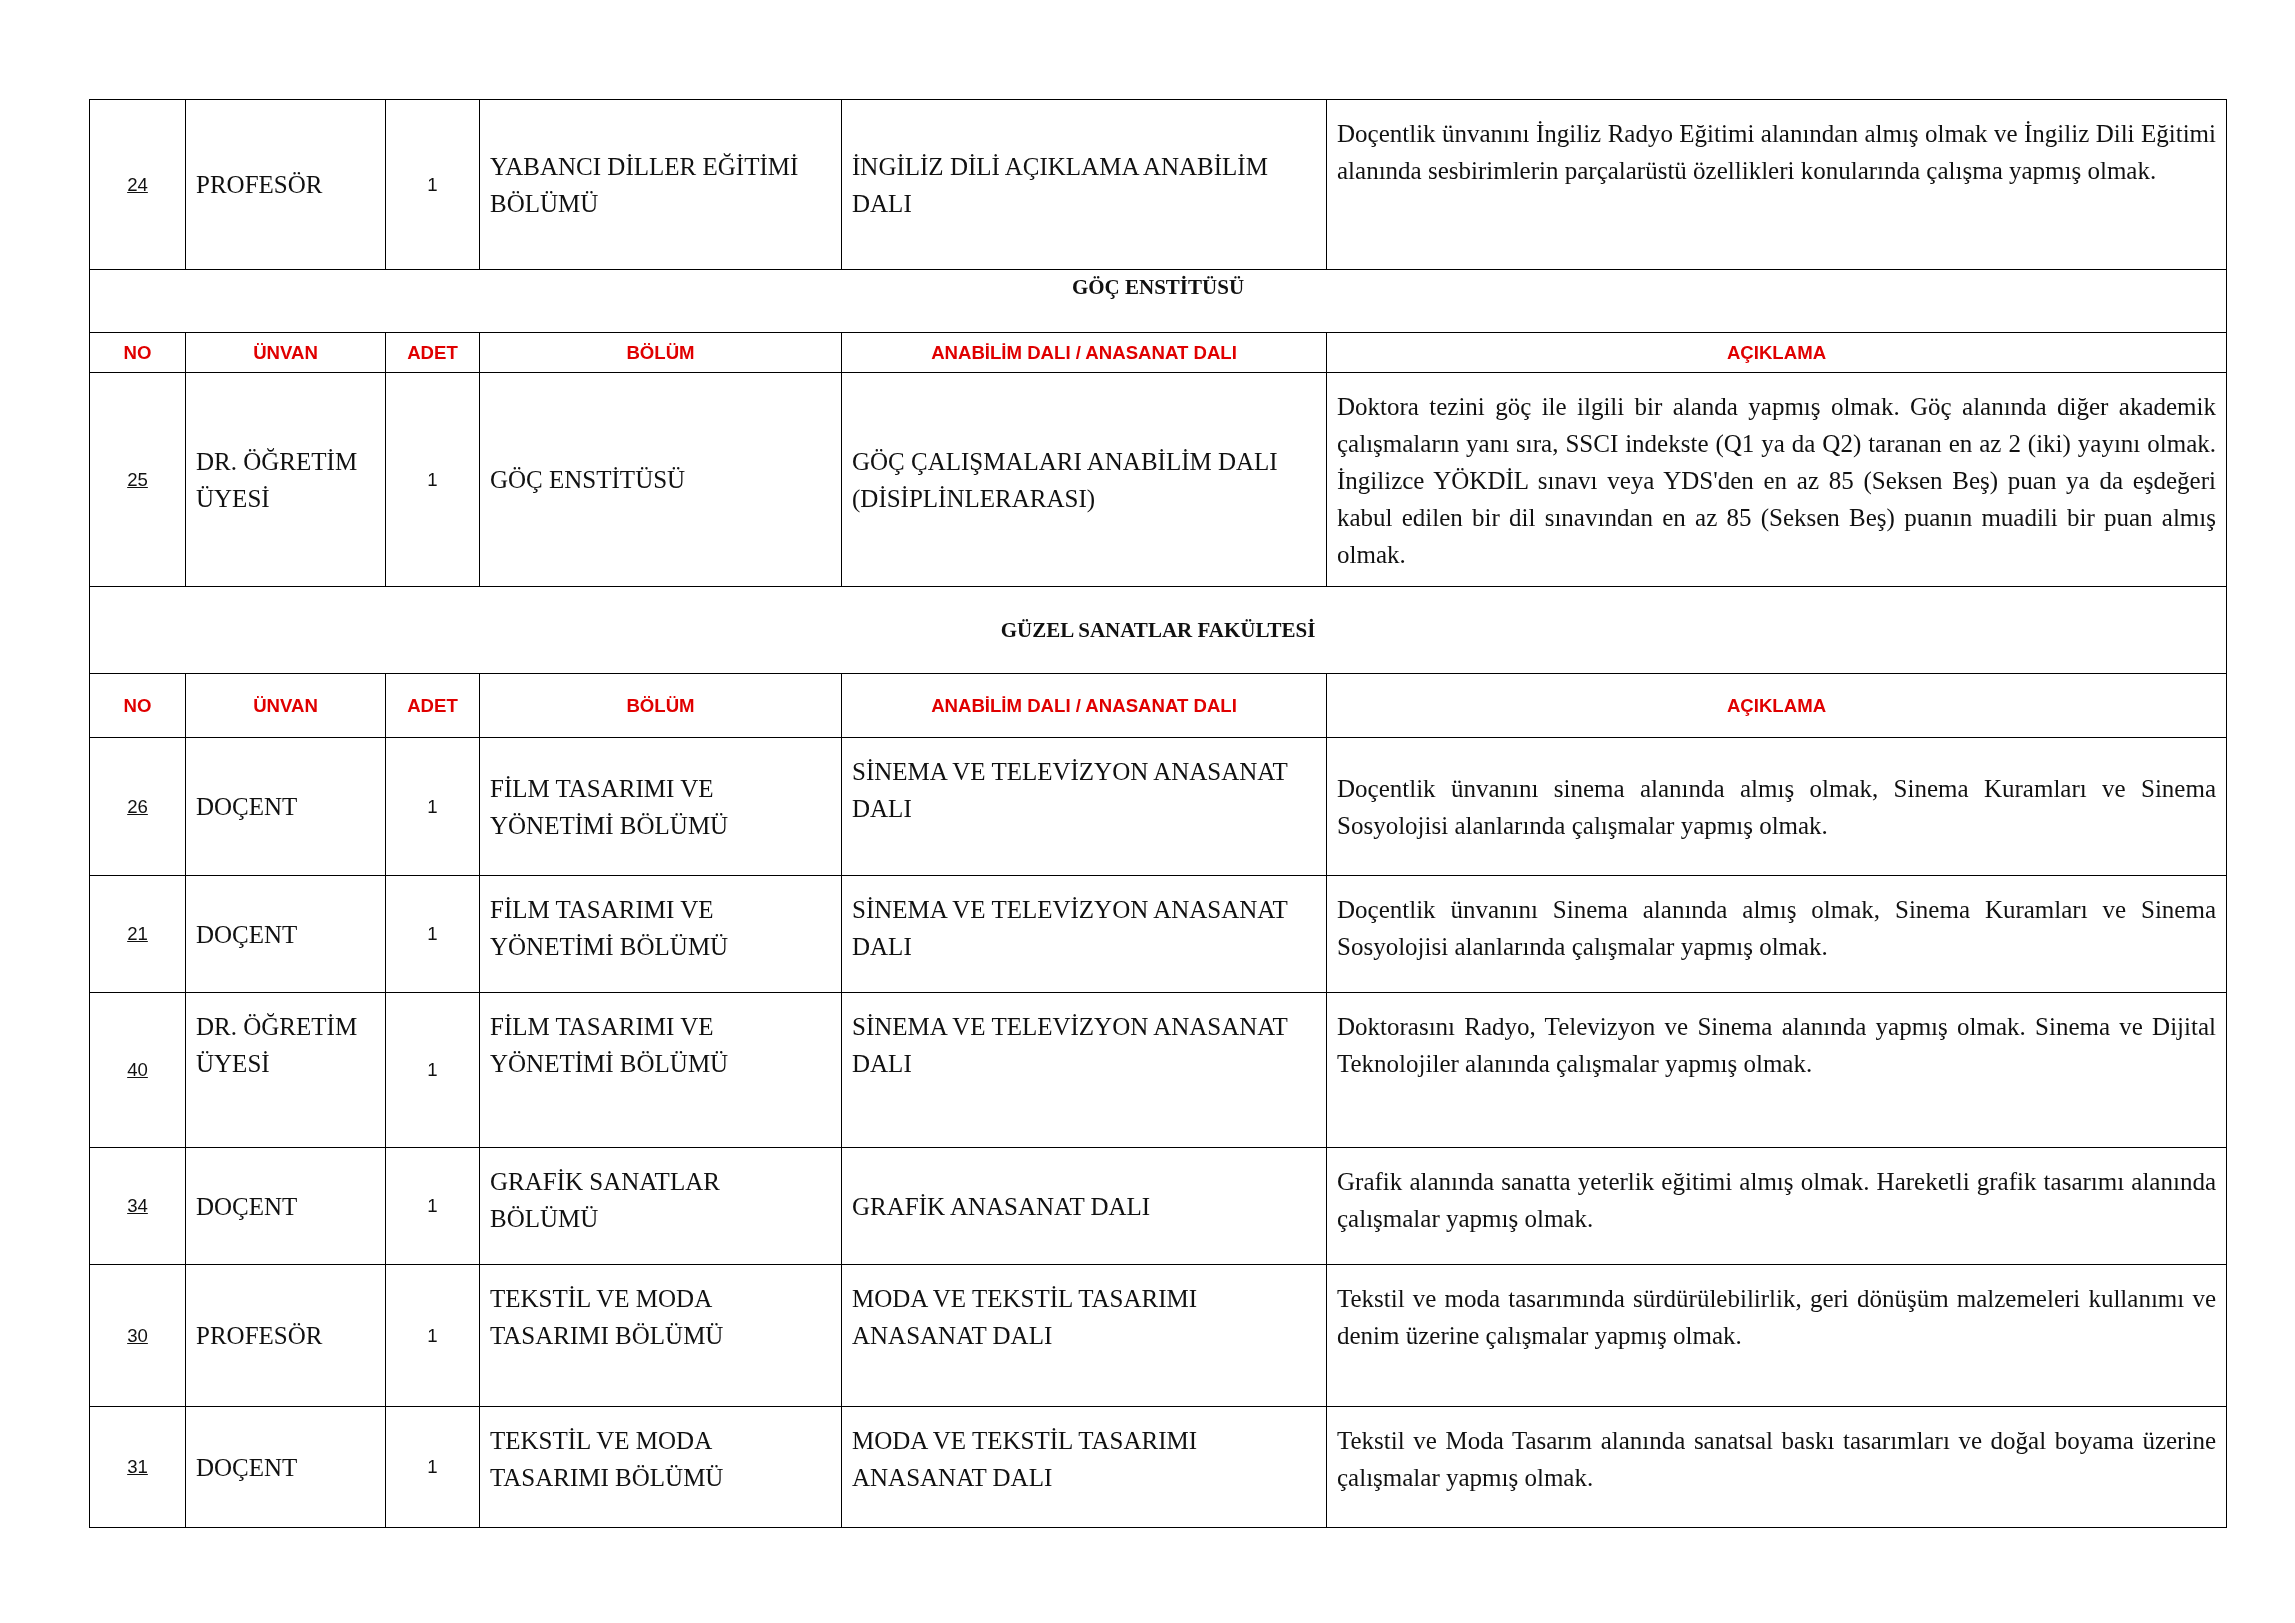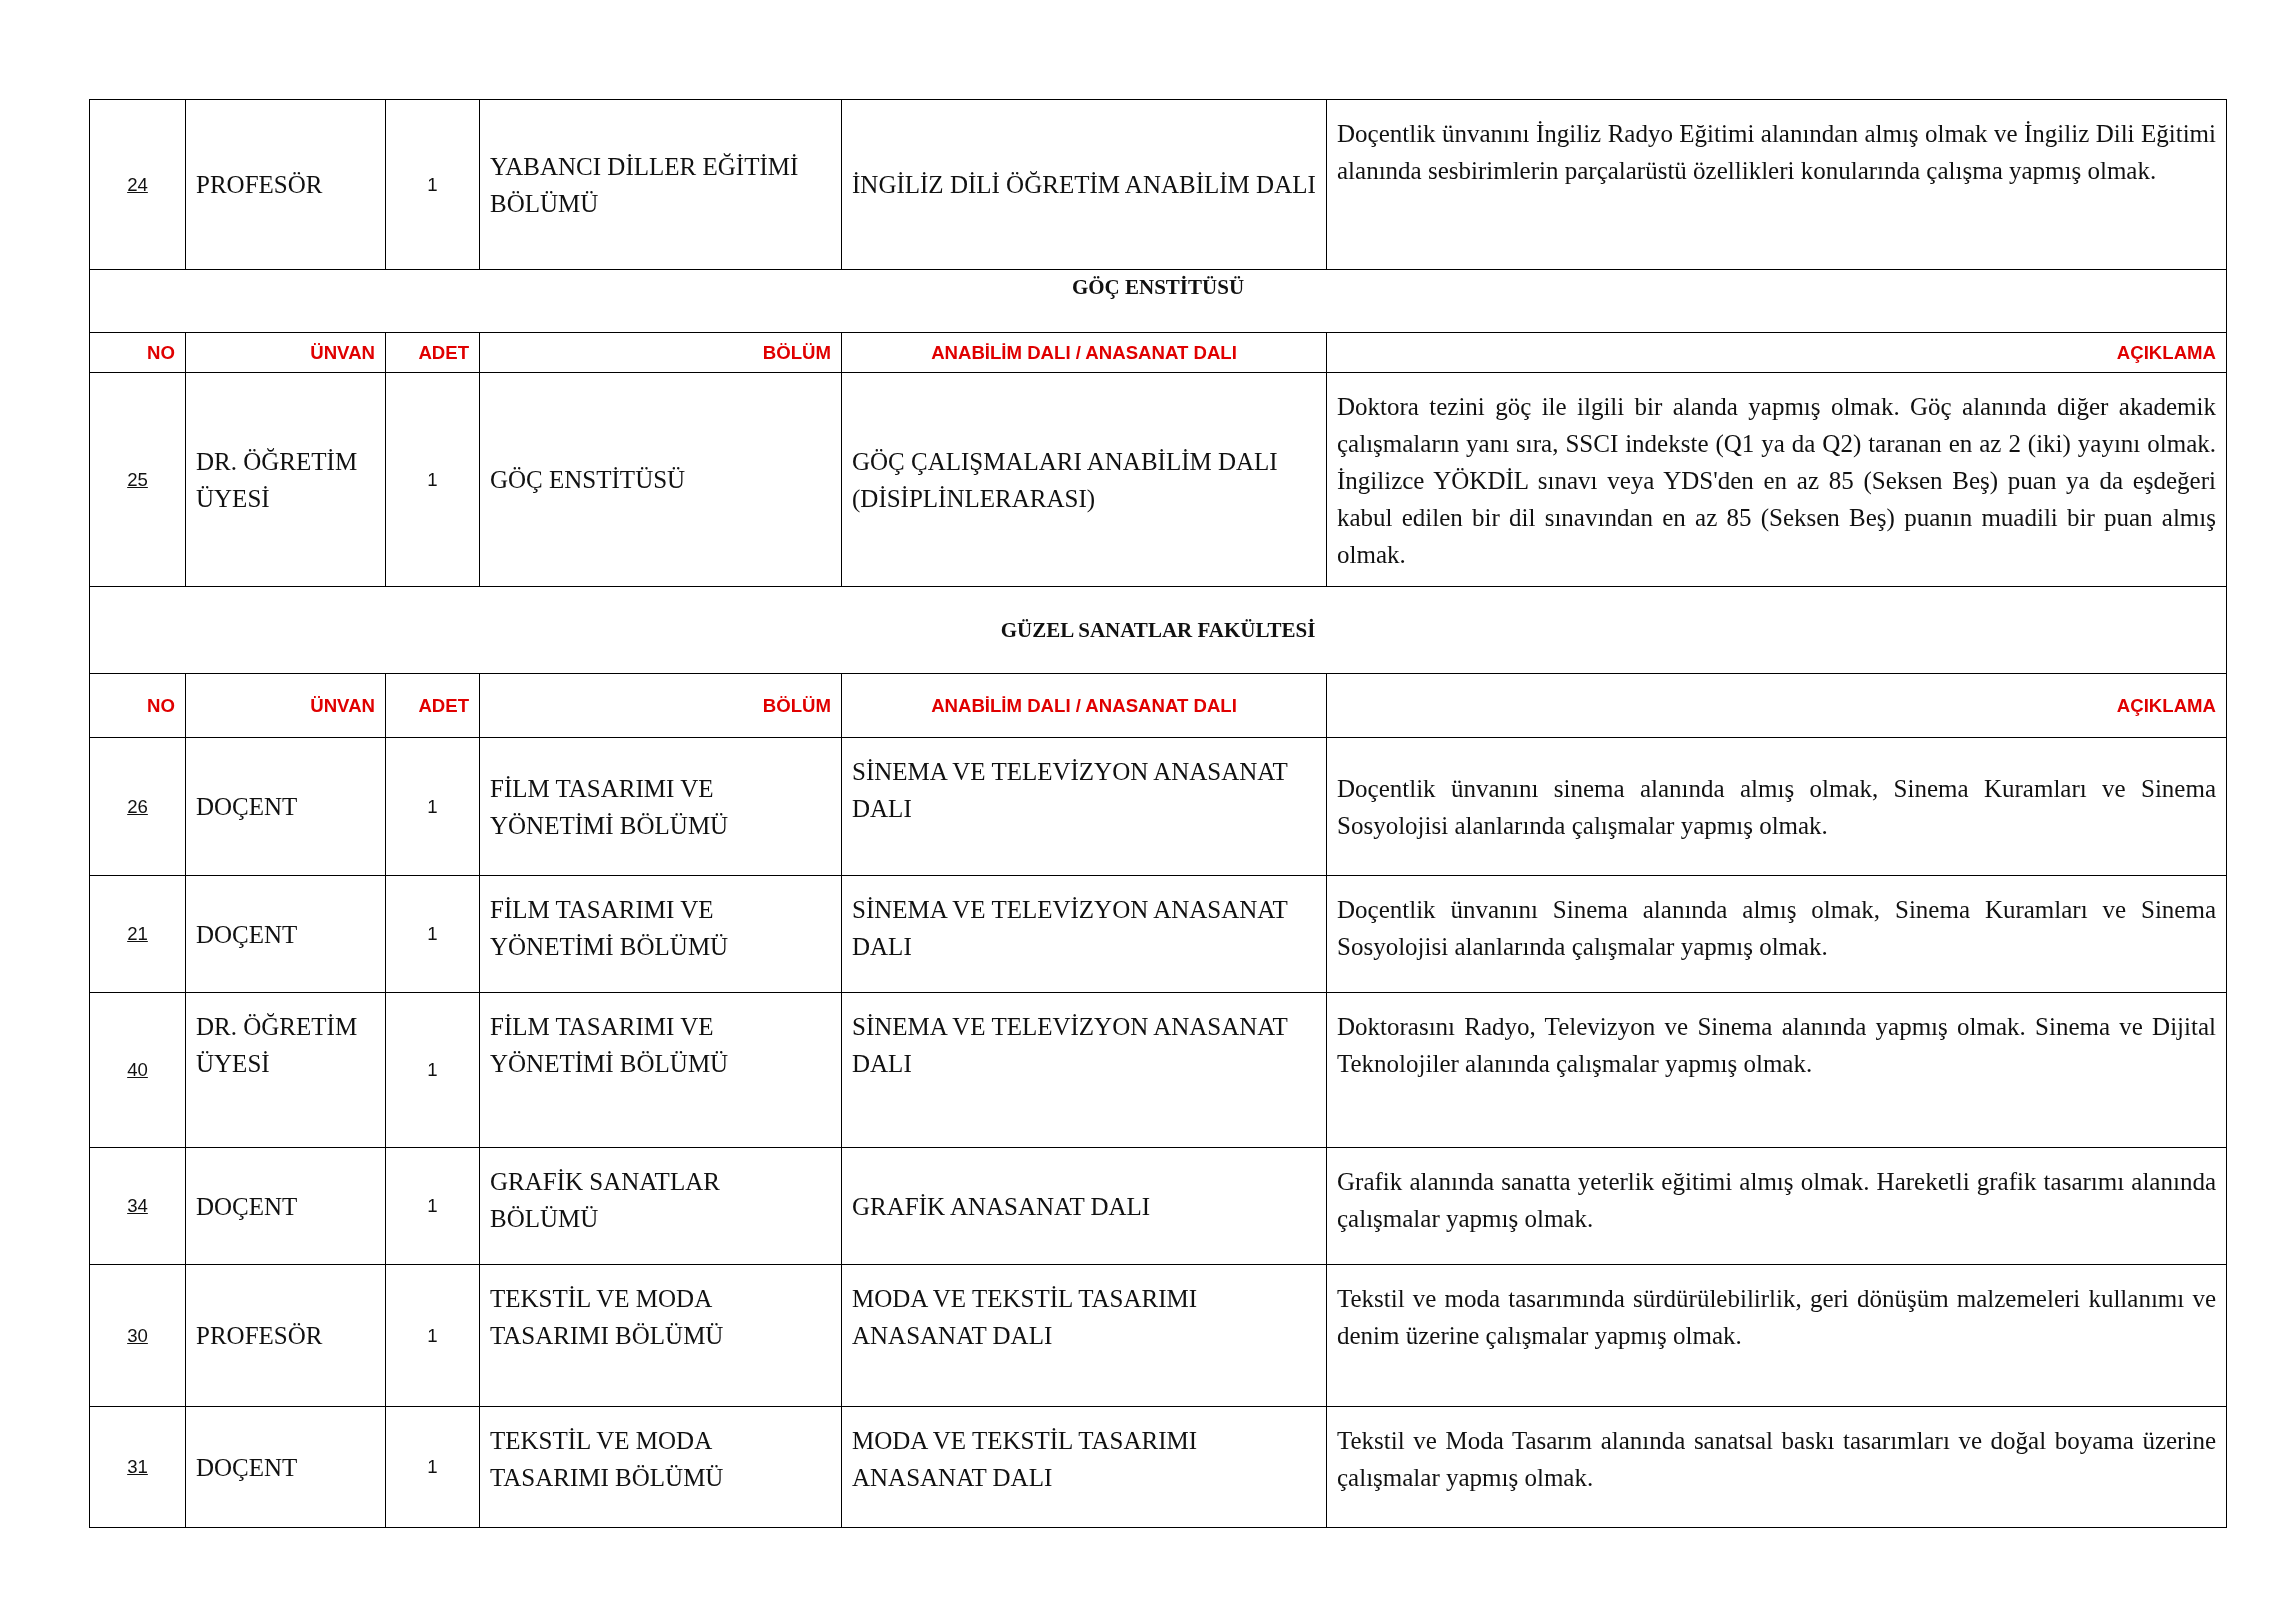--- a/index.html
+++ b/index.html
@@ -65,21 +65,21 @@
       text-align: center;
       font-weight: bold;
       font-size: 21px;
       font-family: "Liberation Serif", "DejaVu Serif", serif;
     }
     .hdr {
       color: #e00000;
       font-weight: bold;
       font-family: "Liberation Sans", "DejaVu Sans", sans-serif;
       font-size: 18.6px;
-      text-align: right;
+      text-align: center;
     }
     .hdr-left { text-align: center; }
 
     tr.r24 { height: 170px; }
     tr.sec-goc { height: 63px; }
     tr.hdr-goc { height: 40px; }
     tr.r25 { height: 214px; }
     tr.sec-gsf { height: 87px; }
     tr.hdr-gsf { height: 64px; }
     tr.r26 { height: 138px; }
@@ -106,21 +106,21 @@
         <col class="c-abd">
         <col class="c-aciklama">
     </colgroup>
     <tbody>
 
       <tr class="r24">
         <td class="no-cell">24</td>
         <td class="text-cell">PROFESÖR</td>
         <td class="adet-cell">1</td>
         <td class="text-cell">YABANCI DİLLER EĞİTİMİ BÖLÜMÜ</td>
-        <td class="text-cell">İNGİLİZ DİLİ ÖĞRETİM ANABİLİM DALI</td>
+        <td class="text-cell">İNGİLİZ DİLİ AÇIKLAMA ANABİLİM DALI</td>
         <td class="desc-cell top-align">Doçentlik ünvanını İngiliz Radyo Eğitimi alanından almış olmak ve İngiliz Dili Eğitimi alanında sesbirimlerin parçalarüstü özellikleri konularında çalışma yapmış olmak.</td>
       </tr>
 
       <tr class="sec-goc">
         <td colspan="6" class="section-title">GÖÇ ENSTİTÜSÜ</td>
       </tr>
       <tr class="hdr-goc thick-top">
         <td class="hdr">NO</td>
         <td class="hdr">ÜNVAN</td>
         <td class="hdr">ADET</td>

